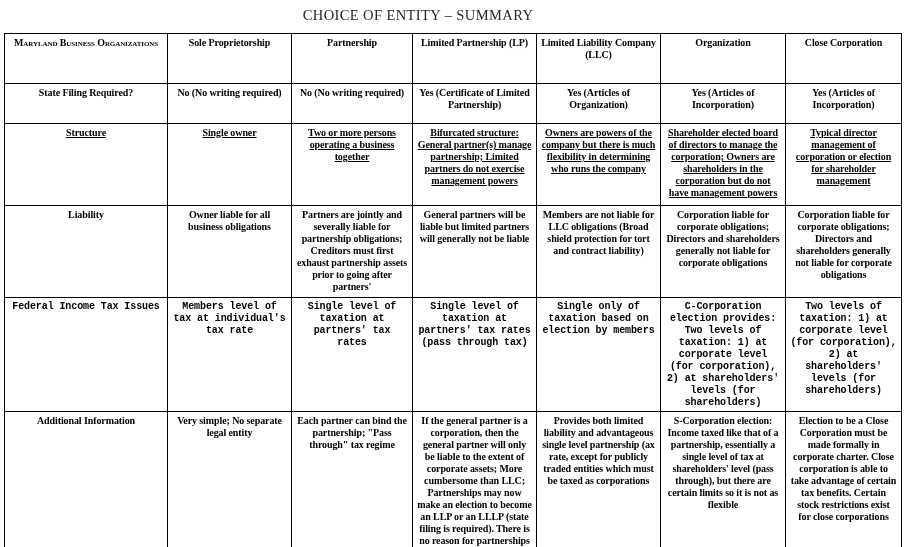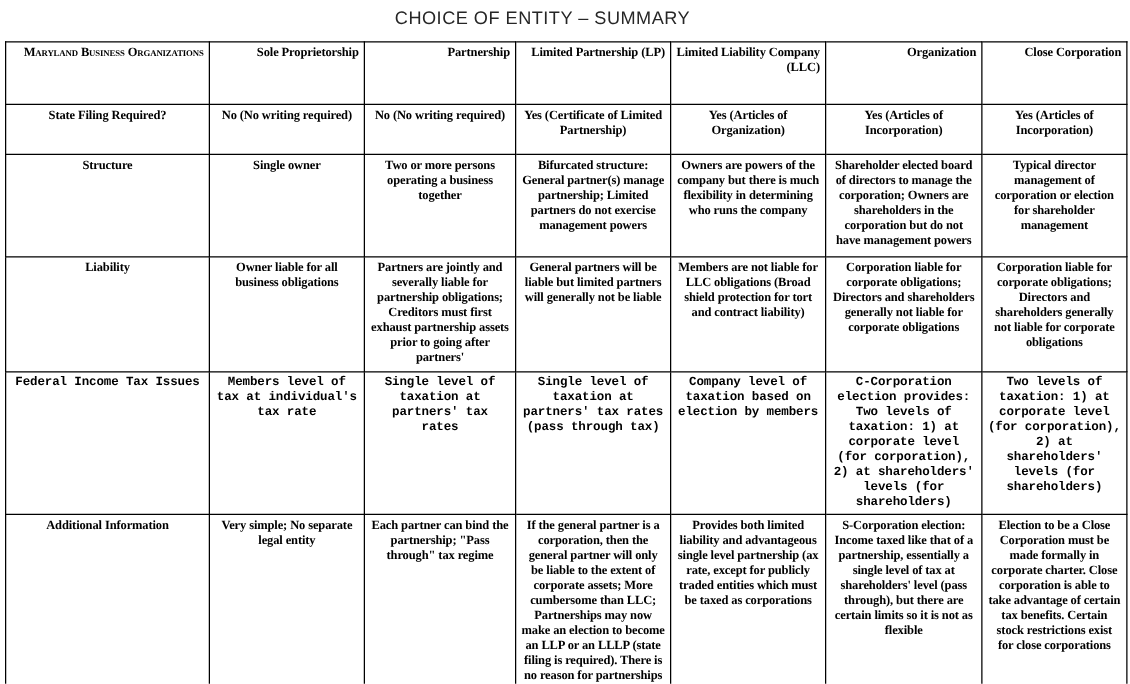--- a/index.html
+++ b/index.html
@@ -4,44 +4,44 @@
 <style>
   * { margin:0; padding:0; box-sizing:border-box; }
   html,body { background:#ffffff; }
   body {
     width:904px; height:547px; position:relative; overflow:hidden;
     font-family:"Liberation Serif", serif; color:#000;
   }
   .title {
     position:absolute; top:7px; left:0; width:836px;
     text-align:center;
-    font-family:Liberation Sans, sans-serif;
-    font-size:14.5px; letter-spacing:.4px; color:#262626;margin-left:16px;
+    font-family:Liberation Serif, serif;
+    font-size:14.5px; letter-spacing:.4px; color:#262626;
   }
   table.entity {
     position:absolute; left:4px; top:33px; width:897px;
     border-collapse:collapse; table-layout:fixed;
   }
   table.entity th, table.entity td {
     border:1px solid #000;
     vertical-align:top;
     font-size:10px; line-height:12px; font-weight:bold;
     letter-spacing:-0.1px;
     padding:3px 4px 2px 4px;
     overflow:hidden;
     word-wrap:break-word;
   }
-  table.entity th { text-align:right; }
+  table.entity th { text-align:center; }
   table.entity td { text-align:center; }
   td.rowlabel { text-align:left; }
   td.left { text-align:left; }
   th.corner { font-variant:small-caps; font-size:10.5px; line-height:15px; }
   tr.r0 { height:50px; }
   tr.r1 { height:40px;margin-top:12px; }
-  tr.r2 { height:82px; }
+  tr.r2 { height:82px;text-decoration:underline; }
   tr.r3 { height:92px;margin-left:25px; }
   tr.r4 { height:84px;font-family:Liberation Mono, monospace; }
   tr.r5 { height:160px;margin-top:12px; }
 </style>
 </head>
 <body>
 
 <div class="page">
   <div class="title">CHOICE OF ENTITY – SUMMARY</div>
 
@@ -92,21 +92,21 @@
         <td>General partners will be liable but limited partners will generally not be liable</td>
         <td>Members are not liable for LLC obligations (Broad shield protection for tort and contract liability)</td>
         <td>Corporation liable for corporate obligations; Directors and shareholders generally not liable for corporate obligations</td>
         <td>Corporation liable for corporate obligations; Directors and shareholders generally not liable for corporate obligations</td>
       </tr>
       <tr class="r4">
         <td class="rowlabel">Federal Income Tax Issues</td>
         <td>Members level of tax at individual's tax rate</td>
         <td class="left">Single level of taxation at partners' tax rates</td>
         <td>Single level of taxation at partners' tax rates (pass through tax)</td>
-        <td>Company level of taxation based on election by members</td>
+        <td>Single only of taxation based on election by members</td>
         <td>C-Corporation election provides: Two levels of taxation: 1) at corporate level (for corporation), 2) at shareholders' levels (for shareholders)</td>
         <td>Two levels of taxation: 1) at corporate level (for corporation), 2) at shareholders' levels (for shareholders)</td>
       </tr>
       <tr class="r5">
         <td class="rowlabel">Additional Information</td>
         <td class="left">Very simple; No separate legal entity</td>
         <td class="left">Each partner can bind the partnership; "Pass through" tax regime</td>
         <td>If the general partner is a corporation, then the general partner will only be liable to the extent of corporate assets; More cumbersome than LLC; Partnerships may now make an election to become an LLP or an LLLP (state filing is required).  There is no reason for partnerships not to make the LLP election</td>
         <td>Provides both limited liability and advantageous single level partnership (ax rate, except for publicly traded entities which must be taxed as corporations</td>
         <td>S-Corporation election: Income taxed like that of a partnership, essentially a single level of tax at shareholders' level (pass through), but there are certain limits so it is not as flexible</td>

